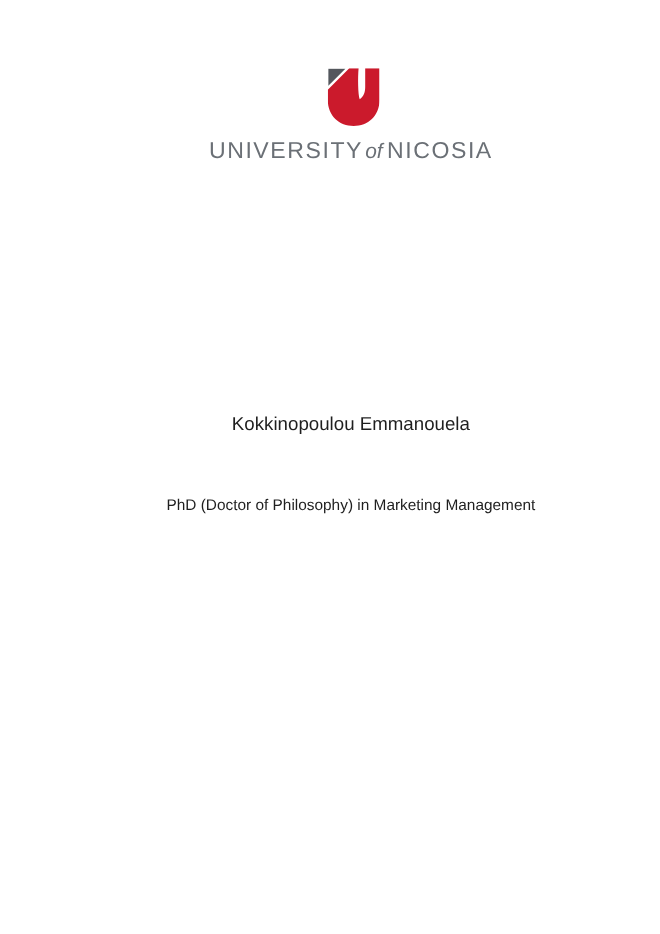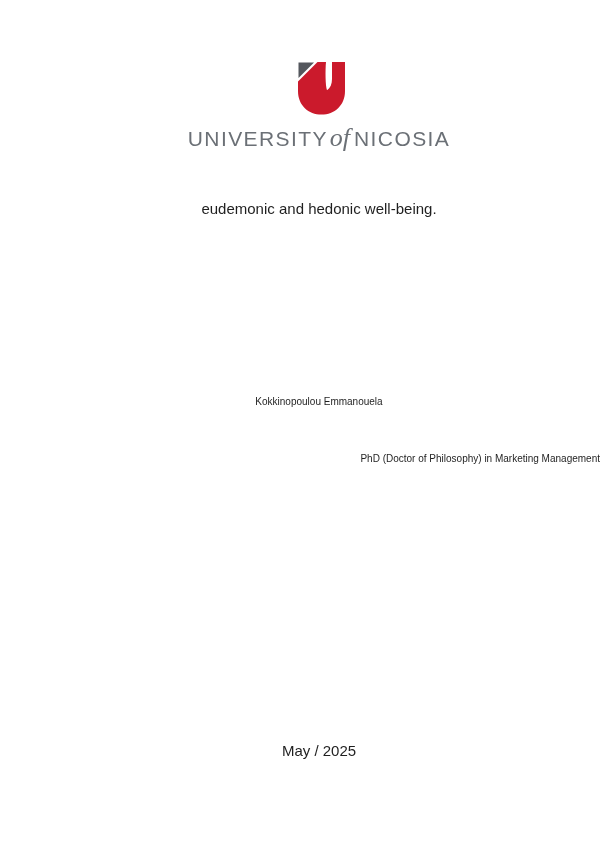--- a/index.html
+++ b/index.html
@@ -32,41 +32,40 @@
   }
   .wordmark {
     top: 126px;
     font-size: 21px;
     letter-spacing: 1.4px;
     color: #6B7076;
     line-height: 24px;
     white-space: nowrap;
   }
   .wordmark .of {
-    font-family: Liberation Serif, serif;
+    font-family: Liberation Sans, sans-serif;
     font-style: italic;
-    font-size: 26px;
+    font-size: 19px;
     letter-spacing: 0;
     margin: 0 4px 0 2px;
   }
   .thesis-title {
     top: 195px;
     font-size: 15px;
     line-height: 28.8px;
   }
   .author {
-    top: 392px;
-    font-size: 10px;
+    top: 376px;
+    font-size: 17px;
     line-height: 20px;
   }
   .program {
     top: 449px;
-    font-size: 10px;
+    font-size: 14px;
     line-height: 20px;
-    text-align: right;
   }
   .date {
     top: 741px;
     font-size: 15px;
     line-height: 20px;
   }
 </style>
 </head>
 <body>
 
@@ -78,22 +77,20 @@
 
     <path fill="#CB1A2C" fill-rule="evenodd" d="M19.5,0 L47,0 L47,29 C47,43.5 36.5,52.6 23.5,52.6 C10.5,52.6 0,43.5 0,29 L0,19.5 Z
              M28,0 L34,0 L34,17 C34,22.2 32.4,25.8 29,28.2 C27.4,24 27.2,8 28,0 Z"></path>
   </svg>
 
   <div class="band wordmark">
     <span>UNIVERSITY</span><span class="of">of</span><span>NICOSIA</span>
   </div>
 
   <div class="band thesis-title">
-    <div>eudemonic and hedonic well-being.</div>
   </div>
 
   <div class="band author">Kokkinopoulou Emmanouela</div>
 
   <div class="band program">PhD (Doctor of Philosophy) in Marketing Management</div>
 
-  <div class="band date">May / 2025</div>
 
 </div>
 
 </body></html>

